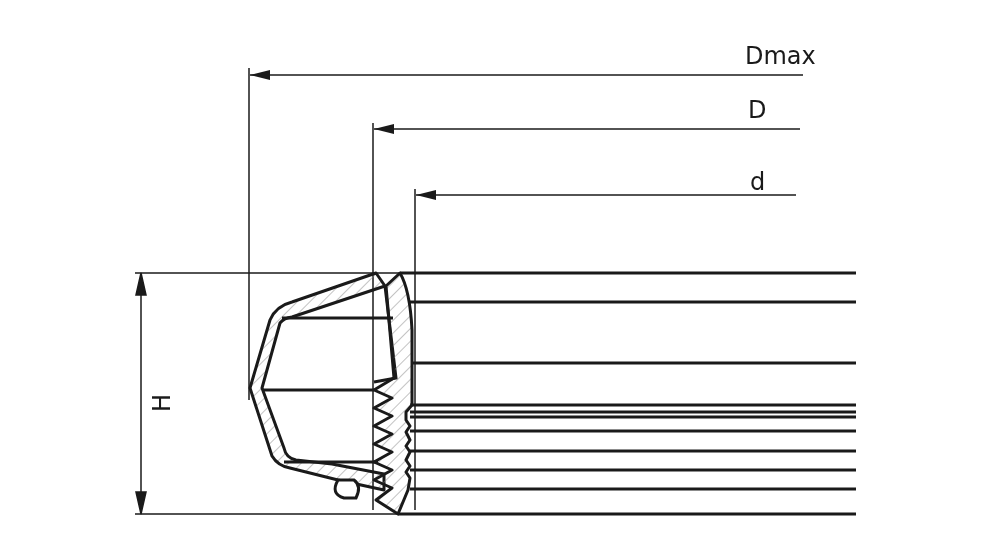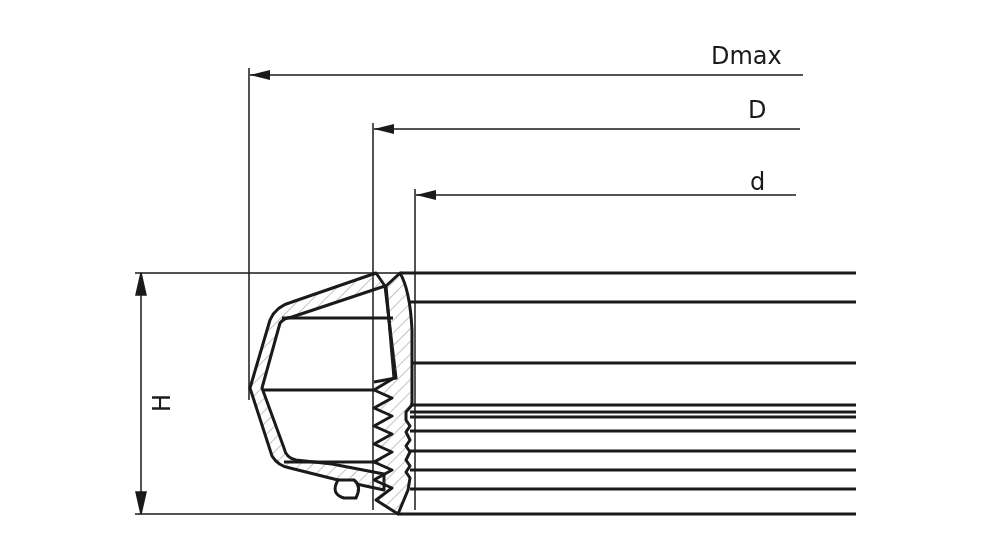--- a/index.html
+++ b/index.html
@@ -62,16 +62,16 @@
     <line x1="282" y1="318" x2="393" y2="318"></line>
     <line x1="262" y1="390" x2="374" y2="390"></line>
     <line x1="284" y1="462" x2="378" y2="462"></line>
   </g>
 
   <path d="M338,480 Q330,494 344,498 L356,498 Q362,486 354,480 Z" fill="#fff" stroke="#1a1a1a" stroke-width="3"></path>
 
   <path d="M400,273 Q410,290 412,330 L412,405 L406,412 L406,420 L410,426 L406,432 L410,440 L406,446 L410,452 L406,460 L410,466 L406,472 L410,478 L408,490 L398,514 L376,500 L392,488 L374,480 L392,470 L374,462 L392,452 L374,444 L392,434 L374,426 L392,416 L374,408 L392,398 L374,390 L394,378 L386,286 Z" fill="url(#hatch)" stroke="#1a1a1a" stroke-width="3" stroke-linejoin="round"></path>
 </svg>
 
-<div class="lbl" style="left:711px;top:44px;">Dmax</div>
+<div class="lbl" style="left:745px;top:44px;">Dmax</div>
 <div class="lbl" style="left:748px;top:98px;">D</div>
 <div class="lbl" style="left:750px;top:170px;">d</div>
 <div class="lbl" style="left:150px;top:388px;transform:rotate(-90deg);transform-origin:left top;top:412px;">H</div>
 
 </body></html>

